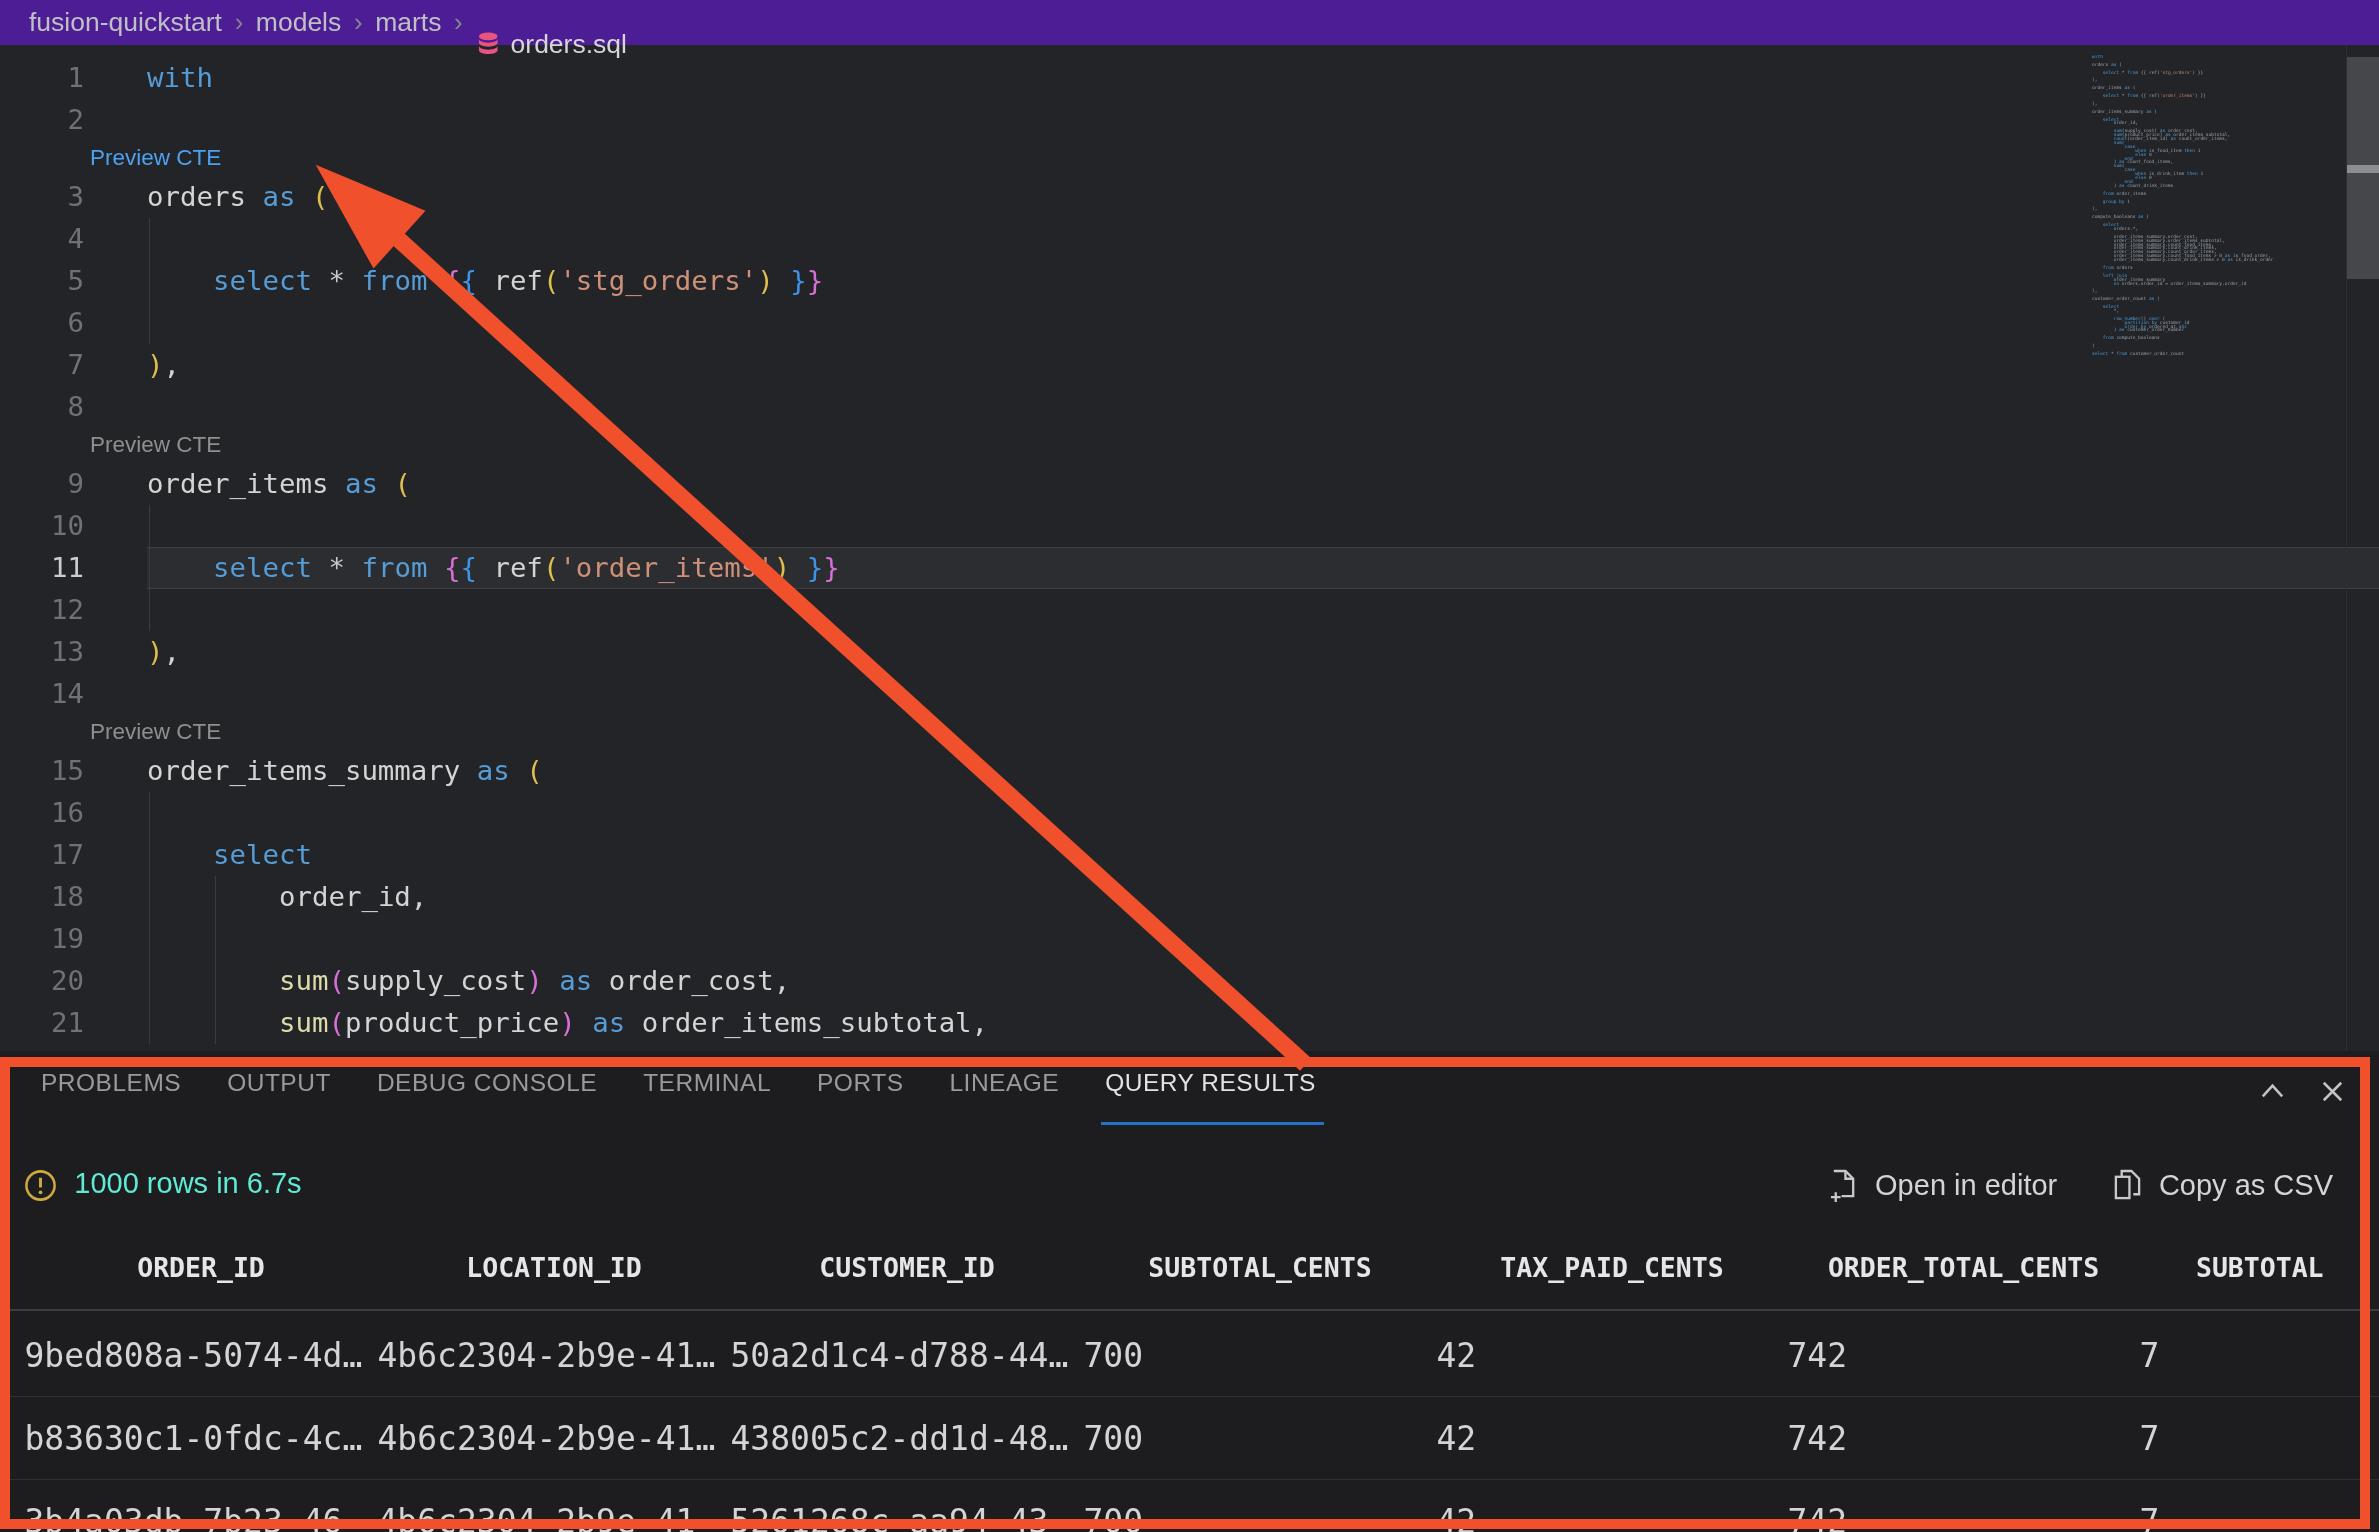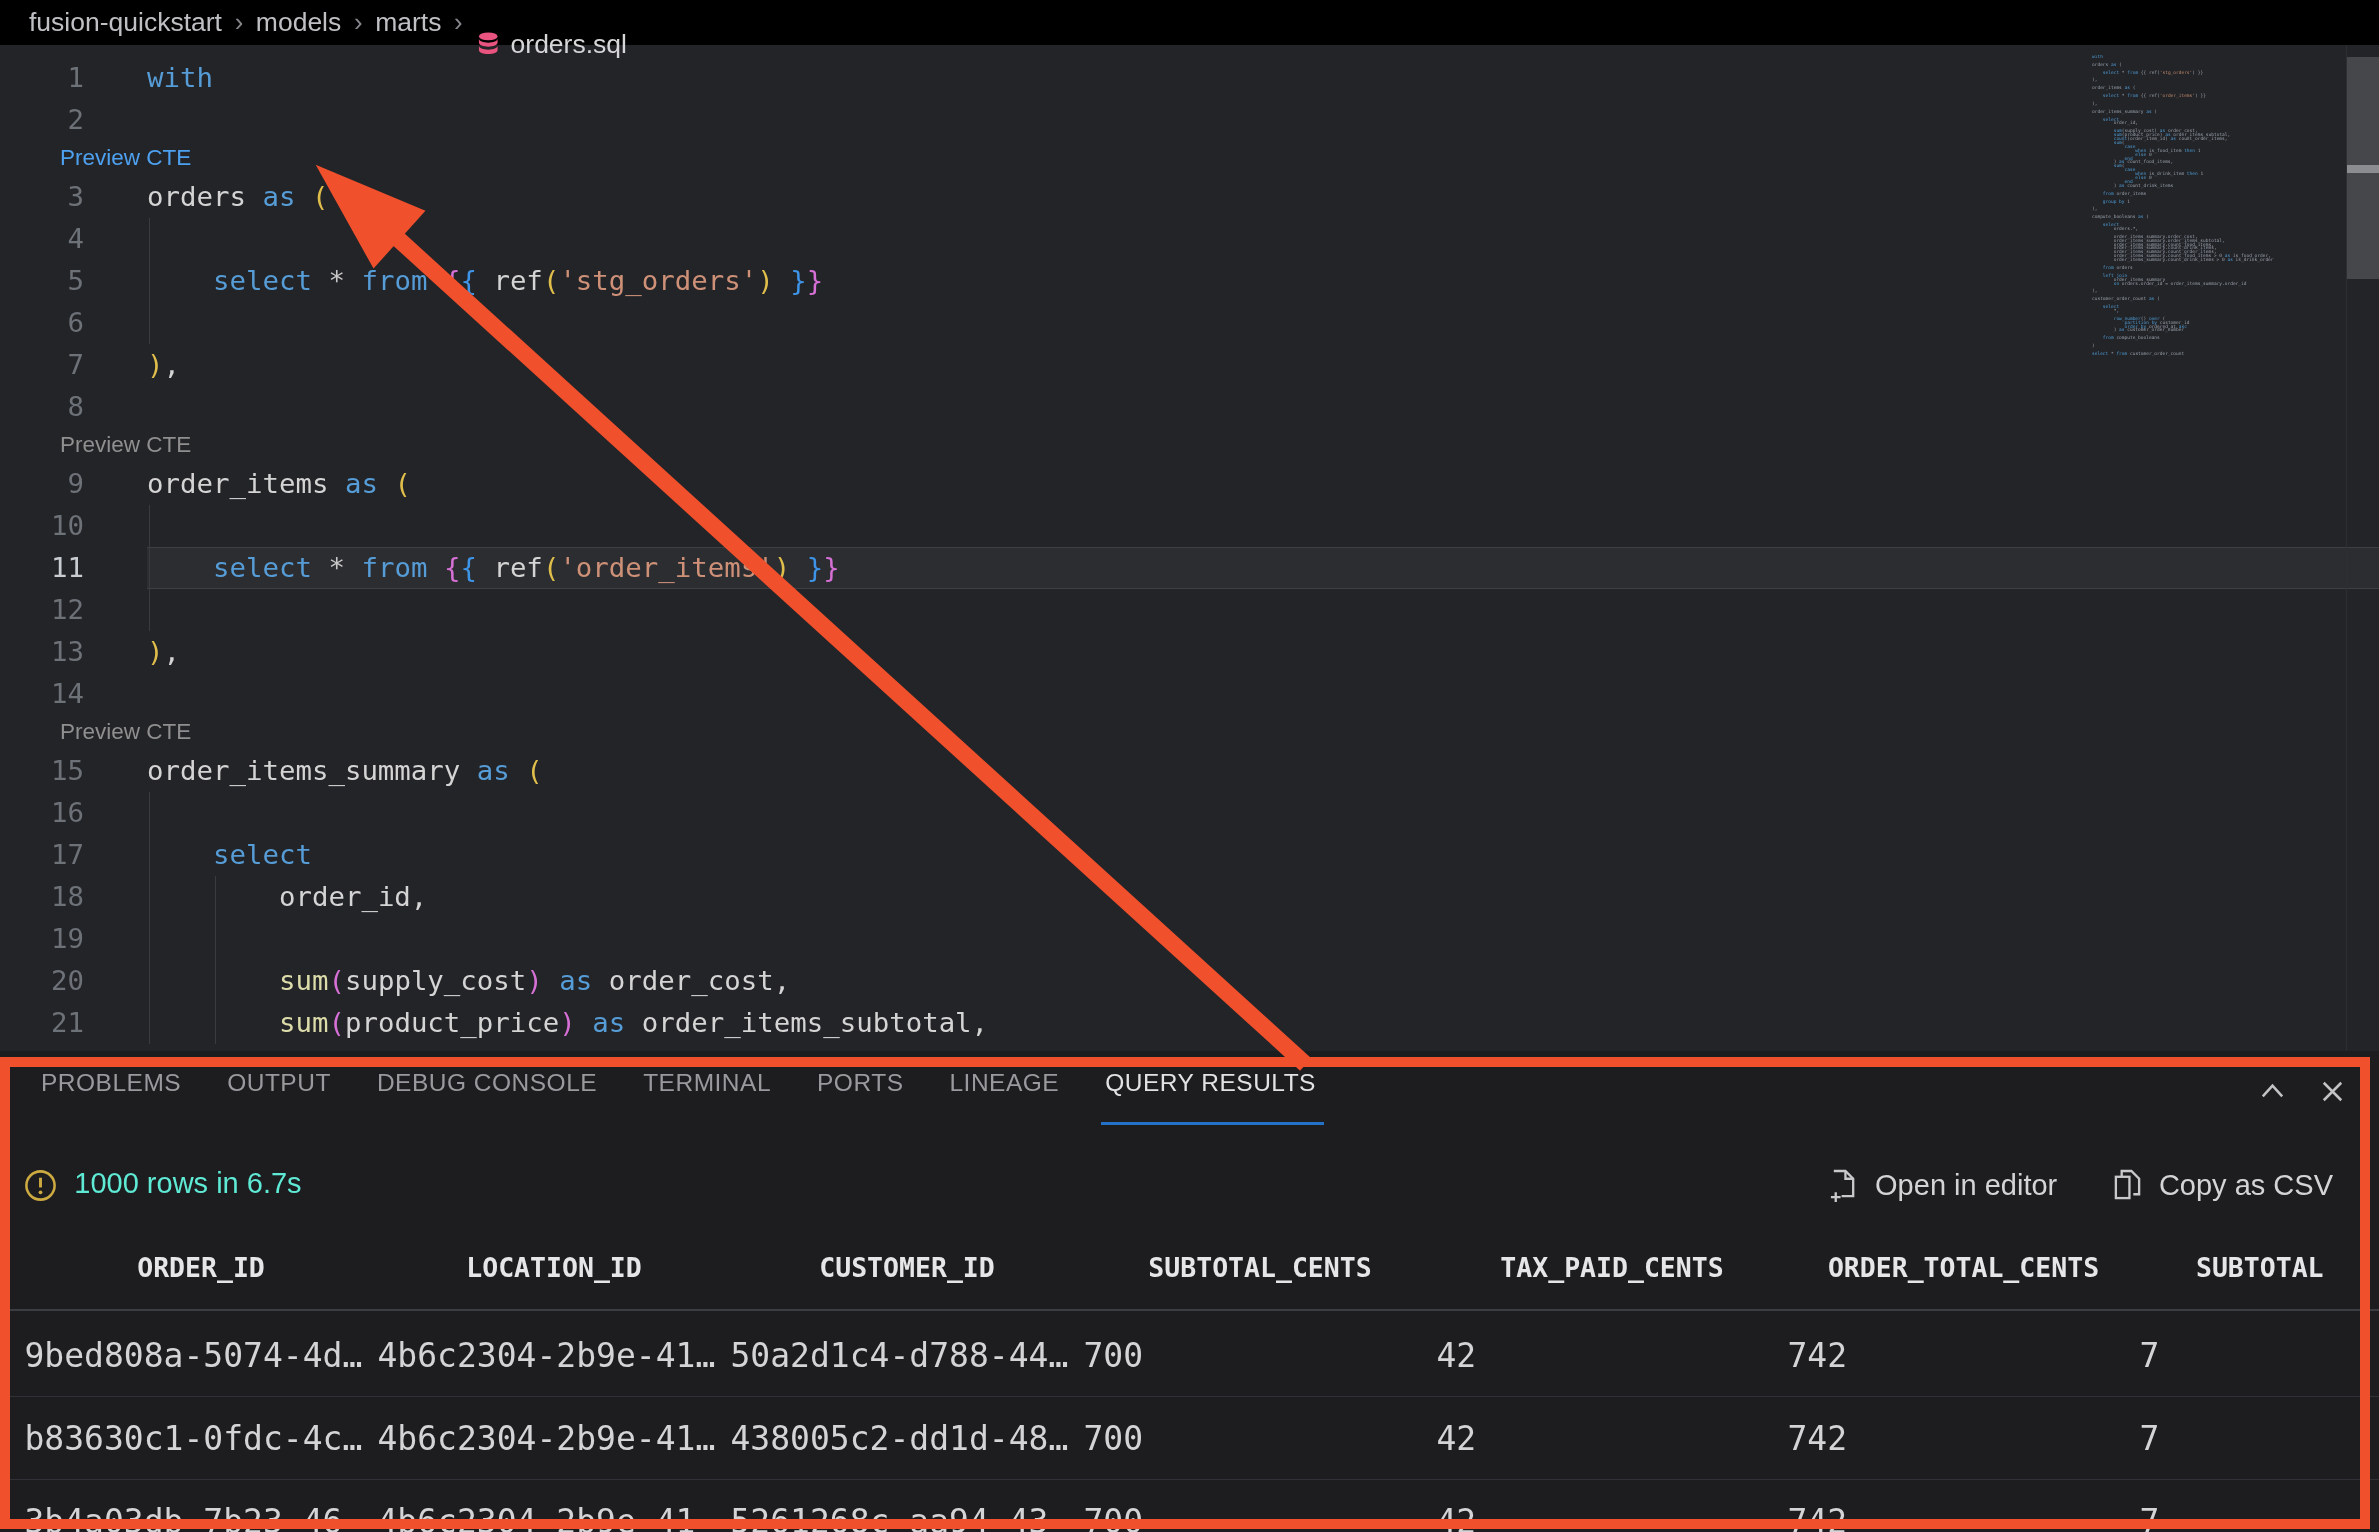--- a/index.html
+++ b/index.html
@@ -1,37 +1,37 @@
 <!DOCTYPE html>
 <html><head>
 <meta charset="utf-8">
 <style>
   html,body{margin:0;padding:0;background:#19191c;}
   body{width:2380px;height:1533px;overflow:hidden;position:relative;
        font-family:"Liberation Sans", sans-serif;-webkit-font-smoothing:antialiased;}
   
-  .breadcrumb{position:absolute;left:0;top:0;right:0;height:45px;background:#000000;
+  .breadcrumb{position:absolute;left:0;top:0;right:0;height:45px;background:#4c1d95;
     display:flex;align-items:center;padding-left:29px;gap:12.7px;font-size:26.5px;color:#bfc0c4;z-index:5;}
   .crumb{cursor:pointer;}
   .crumb-sep{color:#85868c;font-size:25.5px;}
   .crumb-file{color:#d6d6d9;display:flex;align-items:center;gap:8.8px;margin-top:43px;}
   
   .editor{position:absolute;left:0;top:45px;right:0;height:1006px;background:#232428;
     overflow:hidden;z-index:1;padding-top:11.8px;}
   .crow{display:flex;position:relative;}
   .crow.code{height:42px;}
   .crow.lens{height:35px;}
   .gutter{flex:0 0 147px;text-align:right;padding-right:63px;box-sizing:border-box;
     font-family:"DejaVu Sans Mono",monospace;font-size:27.4px;line-height:42px;color:#6d7178;}
   .ctext{flex:1;position:relative;white-space:pre;font-family:"DejaVu Sans Mono",monospace;
     font-size:27.4px;line-height:42px;color:#d4d4d4;}
   .crow.current .ctext{background:rgba(255,255,255,.045);
     box-shadow:inset 0 1px 0 rgba(255,255,255,.09), inset 0 -1px 0 rgba(255,255,255,.09);}
   .crow.current .gutter{color:#c9ccd1;}
-  .lens-label{margin-left:60px;font-size:22.5px;line-height:33px;color:#8f8f8f;cursor:pointer;}
+  .lens-label{margin-left:90px;font-size:22.5px;line-height:33px;color:#8f8f8f;cursor:pointer;}
   .lens-label.hover{color:#4da1f0;}
   .guide{position:absolute;top:0;bottom:0;width:1px;background:#3a3b40;}
   .tok.kw{color:#569cd6;} .tok.id{color:#d4d4d4;} .tok.str{color:#ce9178;}
   .tok.b1{color:#e0be4b;} .tok.b2{color:#d670d6;} .tok.b3{color:#3e95e8;}
   .tok.fn{color:#dcdcaa;} .tok.op{color:#c8c8c8;}
   
   .minimap{position:absolute;top:55px;right:43px;width:245px;z-index:2;
     font-family:"DejaVu Sans Mono",monospace;font-size:4.5px;line-height:3.9px;white-space:pre;
     color:#98a0ab;overflow:hidden;cursor:pointer;}
   .minimap .mkw{color:#4d9dd6;} .minimap .mstr{color:#bf8969;}

